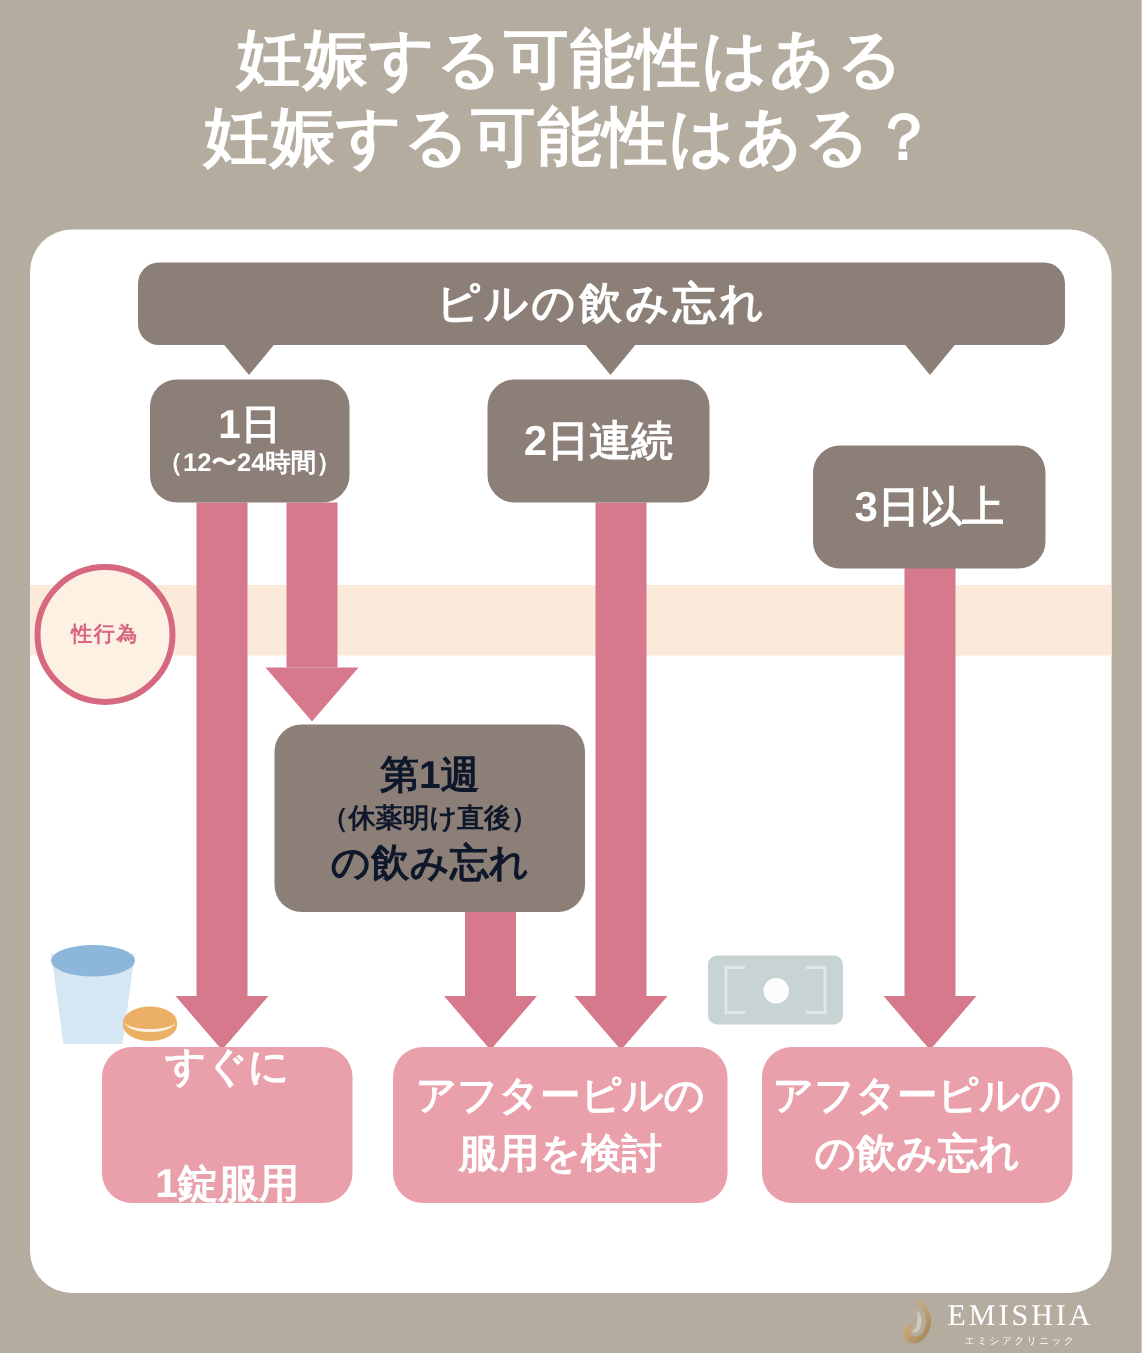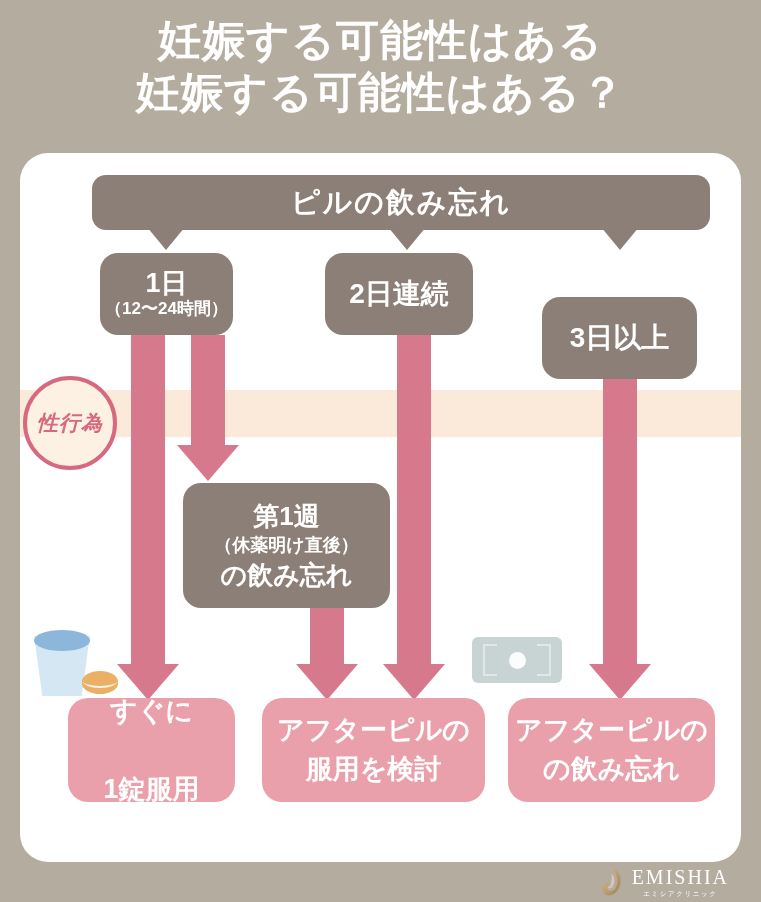--- a/index.html
+++ b/index.html
@@ -36,37 +36,37 @@
   .branch .small{font-size:17px;line-height:22px;}
   .branch.b1{left:80px;width:133px;}
   .branch.b2{left:305px;width:148px;font-size:28px;}
   .branch.b3{left:522px;width:155px;font-size:28px;margin-top:44px;}
 
   
   .band{position:absolute;left:0;top:237px;width:721px;height:47px;background:var(--band);z-index:1;}
   .circle{position:absolute;left:3px;top:223px;width:94px;height:94px;border-radius:50%;
           background:#fdf1e3;border:4px solid var(--accent-pink);display:flex;align-items:center;
           justify-content:center;z-index:4;}
-  .circle span{color:var(--accent-pink);font-size:21px;font-weight:bold;letter-spacing:1px;font-style:italic;}
+  .circle span{color:var(--accent-pink);font-size:14px;font-weight:bold;letter-spacing:1px;}
 
   
   .arrow{position:absolute;width:62px;display:flex;flex-direction:column;align-items:center;z-index:2;}
   .arrow .shaft{width:34px;background:var(--arrow);}
   .arrow .head{width:0;height:0;border-left:31px solid transparent;
                border-right:31px solid transparent;border-top:36px solid var(--arrow);}
   .arrow.a1{left:97px;top:182px;}  .arrow.a1 .shaft{height:329px;}
   .arrow.a2{left:157px;top:182px;} .arrow.a2 .shaft{height:110px;}
   .arrow.a3{left:363px;top:182px;} .arrow.a3 .shaft{height:329px;}
   .arrow.a4{left:569px;top:182px;} .arrow.a4 .shaft{height:329px;}
   .arrow.a5{left:276px;top:455px;} .arrow.a5 .shaft{height:56px;}
 
   
   .mid-box{position:absolute;left:163px;top:330px;width:207px;height:125px;background:var(--node);
            border-radius:18px;display:flex;flex-direction:column;align-items:center;
-           justify-content:center;color:#ffffff;font-weight:bold;z-index:3;}
+           justify-content:center;color:#0f172a;font-weight:bold;z-index:3;}
   .mid-box .l1{font-size:26px;line-height:32px;}
   .mid-box .l2{font-size:18px;line-height:26px;}
   .mid-box .l3{font-size:26px;line-height:34px;}
 
   
   .result{position:absolute;top:545px;height:104px;background:var(--result);border-radius:20px;
           display:flex;flex-direction:column;align-items:center;justify-content:center;
           color:#fff;font-weight:bold;font-size:27px;line-height:39px;z-index:3;}
   .result.r1{left:48px;width:167px;gap:39px;}
   .result.r2{left:242px;width:223px;}

